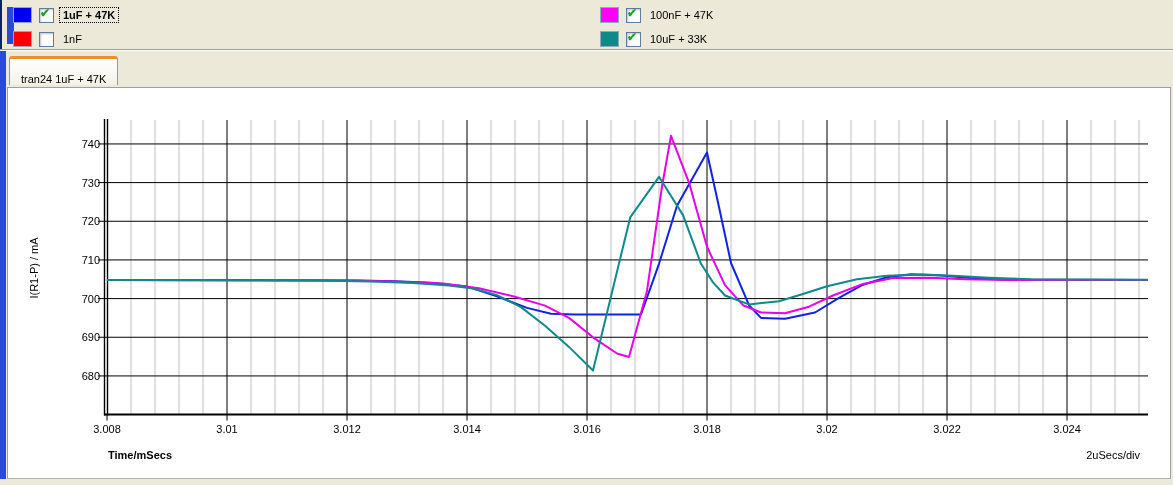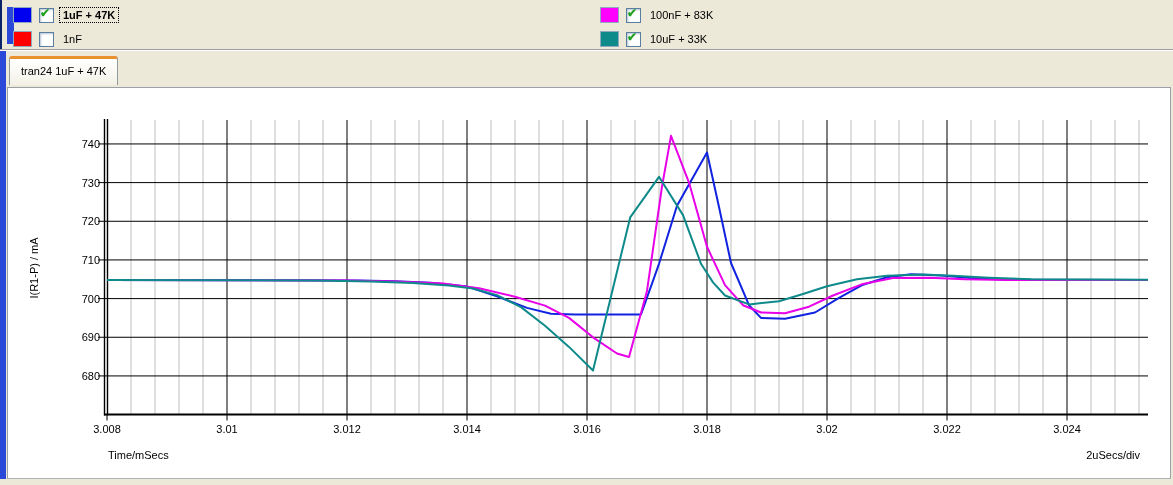--- a/index.html
+++ b/index.html
@@ -21,35 +21,35 @@
       box-shadow:inset 1px 1px 2px rgba(90,125,160,.45);margin-right:6px;flex:none;}
   .cb .tick{display:none;position:absolute;left:0px;top:-3px;font-size:12px;line-height:14px;color:#21a121;font-weight:bold;}
   .cb.checked .tick{display:block;}
   .lbl{padding:1px 3px;white-space:nowrap;}
   .lbl.focused{outline:1px dotted #000;font-weight:bold;}
   
   .sep-dark{position:absolute;left:0;top:49px;width:1173px;height:1px;background:#9d9da1;}
   .sep-light{position:absolute;left:0;top:50px;width:1173px;height:1px;background:#ffffff;}
   
   .tab{
-    position:absolute;left:9px;top:56px;height:29px;padding:0 11px;box-sizing:border-box;
+    position:absolute;left:9px;top:56px;height:29px;padding:8px 11px;box-sizing:border-box;
     background:linear-gradient(#ffffff,#f3f1e6);
     border:1px solid #919b9c;border-bottom:none;
     border-top:3px solid #e9912d;border-radius:3px 3px 0 0;
     line-height:25px;white-space:nowrap;
   }
   
   .panel{
     position:absolute;left:7px;top:87px;width:1164px;height:392px;box-sizing:border-box;
     background:#fff;border:1px solid #9aa0a6;border-bottom-color:#aeb2b8;
   }
   #chart-svg{position:absolute;left:0;top:0;}
   .axis-title{position:absolute;white-space:nowrap;}
   .y-title{left:-20px;top:261px;width:110px;height:14px;text-align:center;transform:rotate(-90deg);}
-  .x-title{left:108px;top:449px;}
+  .x-title{left:108px;top:449px;font-weight:bold;}
   .x-note{left:1028px;top:449px;width:112px;text-align:right;}
 </style>
 </head>
 <body>
 
 <div class="navy-edge"></div>
 <div class="stripe-top"></div>
 
 <div class="legend-item li-l1">
   <span class="swatch" style="background-color: rgb(0, 0, 240);"></span>
@@ -63,21 +63,21 @@
   <span class="swatch" style="background-color: rgb(255, 0, 0);"></span>
   <span class="cb"></span>
   <span class="lbl">1nF</span>
 </div>
 
 <div class="legend-item li-r1">
   <span class="swatch" style="background-color: rgb(255, 0, 255);"></span>
   <span class="cb checked">
       <span class="tick">✔</span>
     </span>
-  <span class="lbl">100nF + 83K</span>
+  <span class="lbl">100nF + 47K</span>
 </div>
 
 <div class="legend-item li-r2">
   <span class="swatch" style="background-color: rgb(14, 138, 138);"></span>
   <span class="cb checked">
       <span class="tick">✔</span>
     </span>
   <span class="lbl">10uF + 33K</span>
 </div>
 

